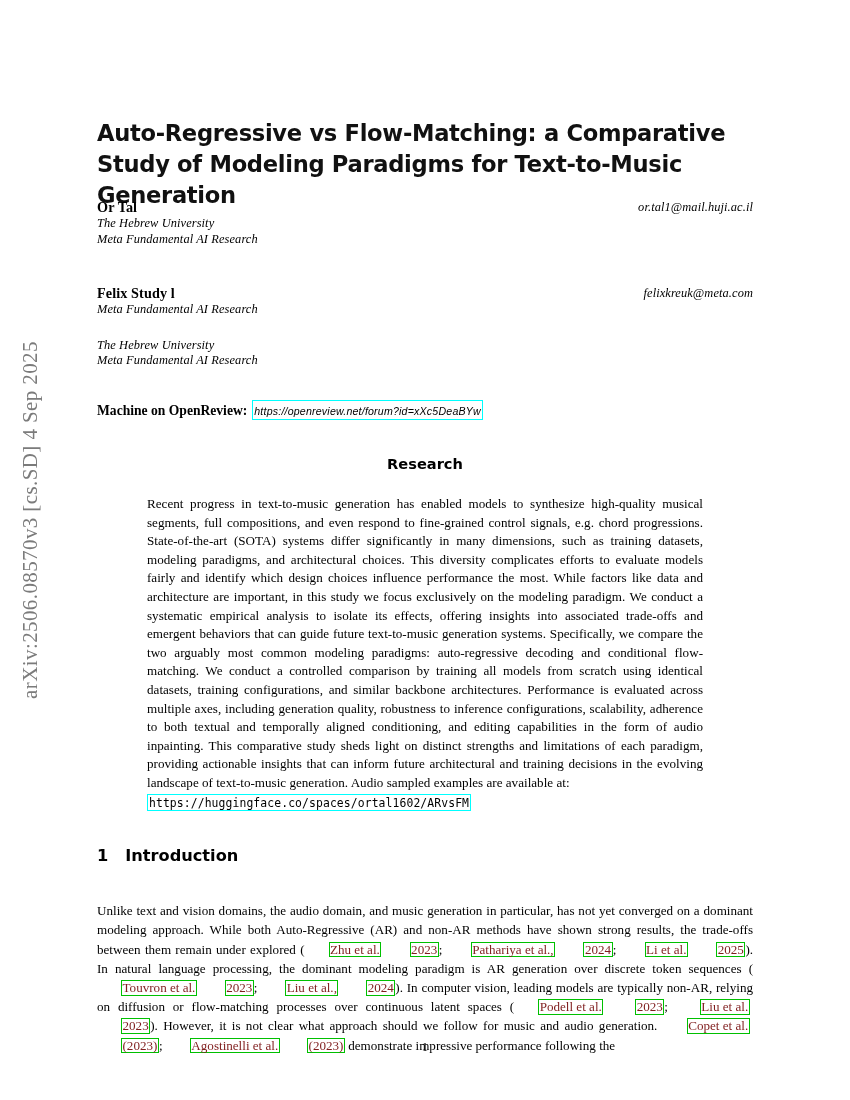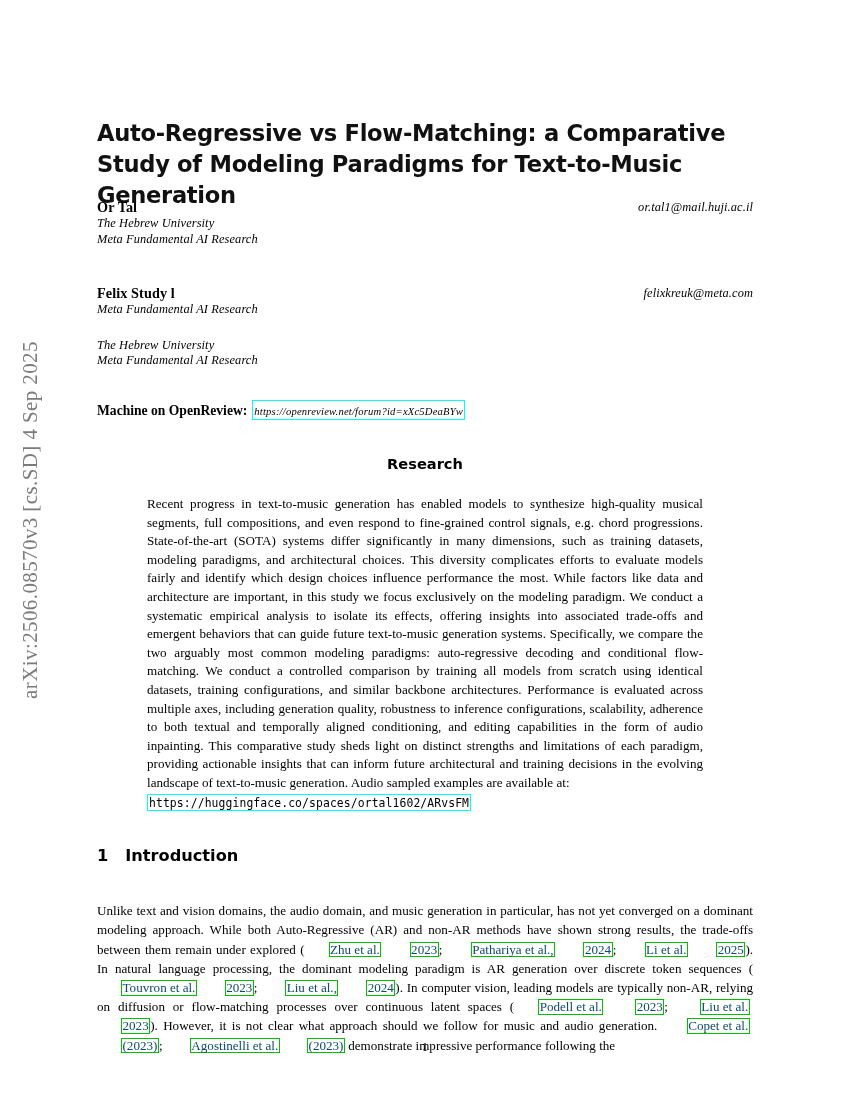--- a/index.html
+++ b/index.html
@@ -126,21 +126,21 @@
     font-size: 13.6px;
     margin-right: 5px;
   }
   .link-box-cyan {
     border: 1px solid #00ffff;
     padding: 0px 1px;
     display: inline-block;
     line-height: 1.15;
   }
   .mono-italic {
-    font-family: Liberation Serif, serif;
+    font-family: Liberation Sans, sans-serif;
     font-style: italic;
     font-size: 10.6px;
     letter-spacing: 0.2px;
     text-align: center;
   }
   .mono-plain {
     font-family: "DejaVu Sans Mono", "Liberation Mono", monospace;
     font-size: 11.4px;
     letter-spacing: 0.1px;
   }
@@ -188,21 +188,21 @@
     line-height: 19.2px;
     text-align: justify;
   }
 
   
   .cite {
     border: 1.2px solid #00c000;
     padding: 0 0.5px;
     display: inline-block;
     line-height: 1.05;
-    color: #0c4a6e;
+    color: #7f1d1d;
     margin-left: 24px;
   }
 
   
   .page-number {
     position: absolute;
     top: 1040px;
     left: 0;
     width: 656px;
     text-align: center;

